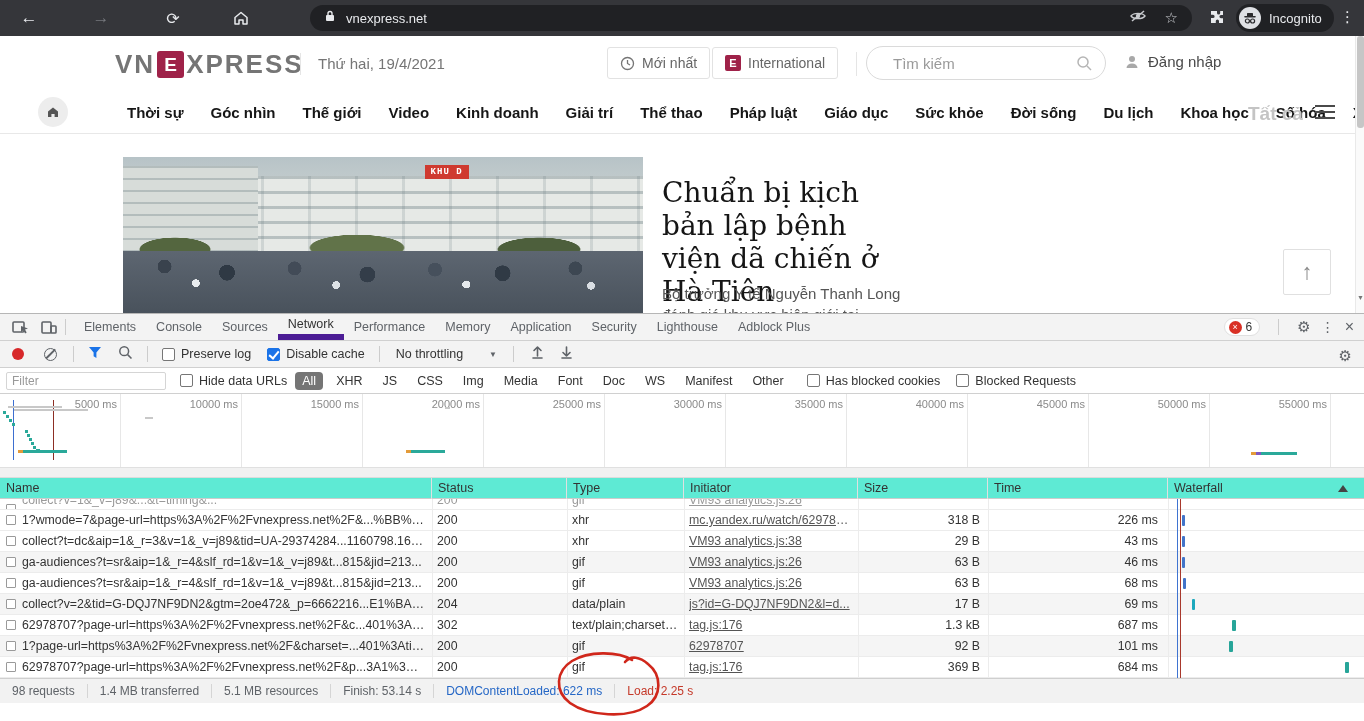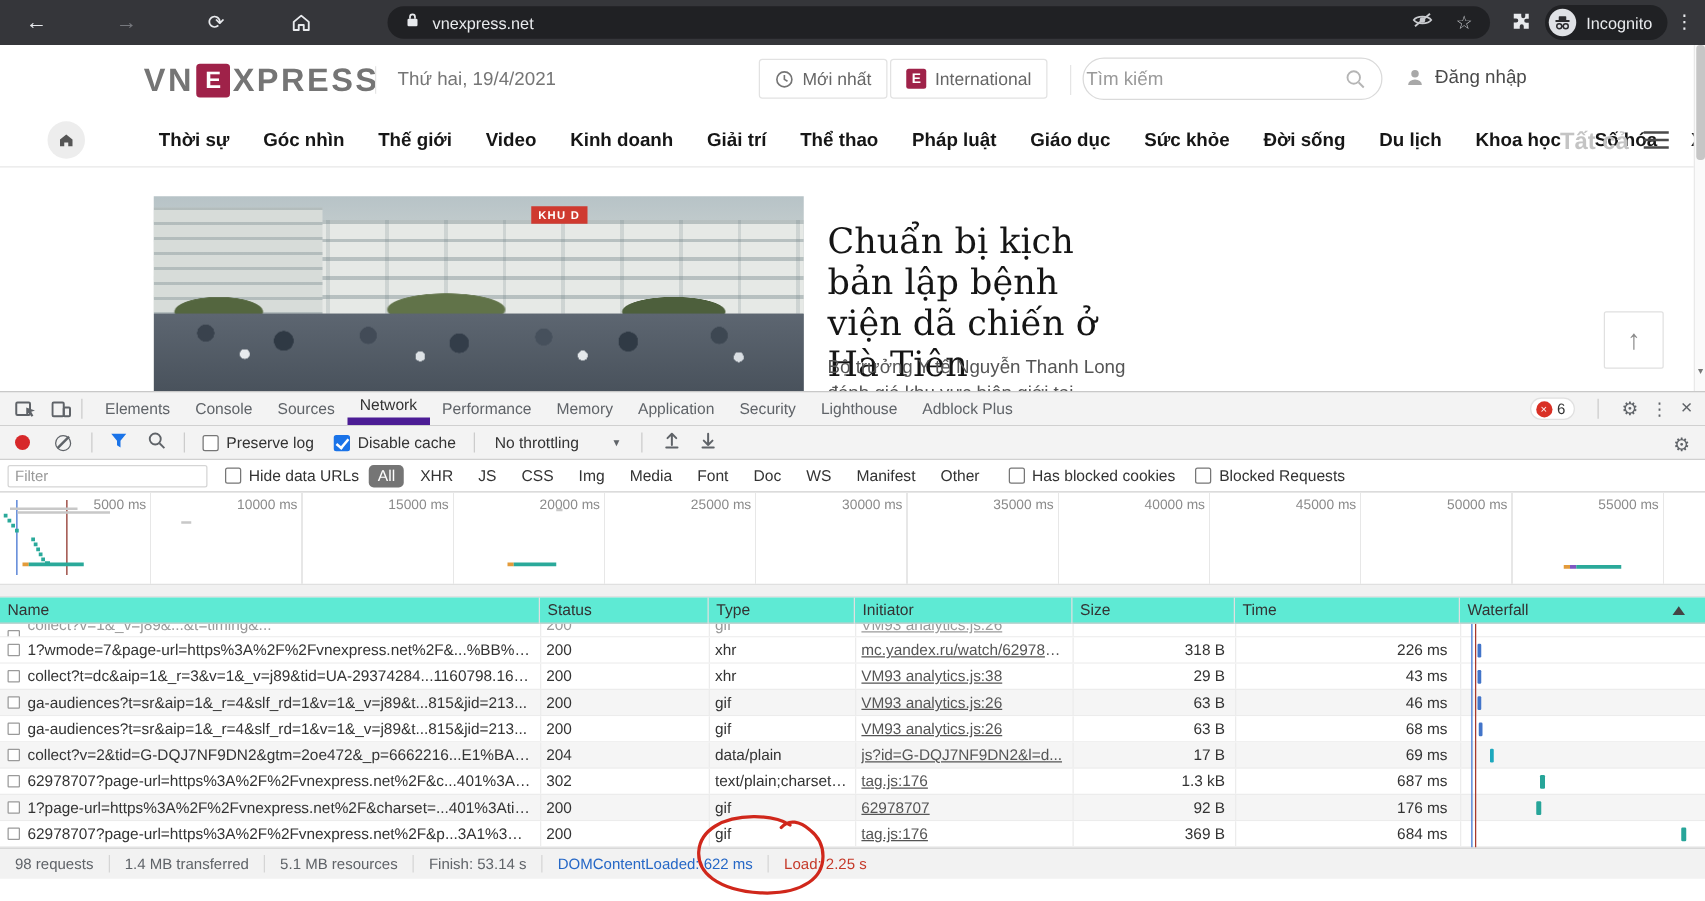--- a/index.html
+++ b/index.html
@@ -30,34 +30,34 @@
   .site { position:absolute; left:0; top:36px; width:1364px; height:277px; background:#fff; overflow:hidden;padding-left:16px; }
   .site-header { position:absolute; left:0; top:0; width:100%; height:54px; }
   .logo { position:absolute; left:115px; top:13px; display:flex; align-items:center; font-weight:bold; font-size:26px; letter-spacing:2px; color:#757575; }
   .logo .ebox { width:27px; height:27px; background:#9f2249; color:#fff; border-radius:3px; display:flex; align-items:center; justify-content:center; font-size:19px; margin:0 2px; letter-spacing:0; }
   .vdiv { position:absolute; width:1px; background:#e5e5e5; }
   .site-date { position:absolute; left:318px; top:19px; font-size:15px; color:#757575; }
   .hdr-btn { position:absolute; top:11px; height:32px; border:1px solid #e2e2e2; border-radius:3px; background:#fff; display:flex; align-items:center; padding:0 12px; font-size:14px; color:#666; cursor:pointer; }
   .hdr-btn .ico { margin-right:7px; display:flex; }
   .intl-e { width:16px; height:16px; background:#9f2249; color:#fff; font-size:11px; font-weight:bold; display:flex; align-items:center; justify-content:center; border-radius:2px; }
   .search-pill { position:absolute; left:866px; top:10px; width:240px; height:34px; border:1px solid #dadada; border-radius:17px; display:flex; align-items:center; }
-  .search-pill input { border:none; outline:none; background:transparent; margin-left:2px; font-size:15px; color:#444; width:170px; font-family:inherit; }
+  .search-pill input { border:none; outline:none; background:transparent; margin-left:26px; font-size:15px; color:#444; width:170px; font-family:inherit; }
   .search-pill input::placeholder { color:#9a9a9a; }
   .search-pill .mag { margin-left:auto; margin-right:12px; display:flex; }
   .login { position:absolute; left:1124px; top:17px; display:flex; align-items:center; gap:8px; font-size:15px; color:#4a4a4a; cursor:pointer; }
   .site-nav { position:absolute; left:0; top:54px; width:100%; height:44px; border-bottom:1px solid #e8e8e8; display:flex; align-items:center; }
   .nav-home { position:absolute; left:38px; top:7px; width:30px; height:30px; border-radius:50%; background:#ededed; display:flex; align-items:center; justify-content:center; cursor:pointer; }
   .nav-items { position:absolute; left:127px; top:0; height:44px; display:flex; align-items:center; gap:27px; }
   .nav-item { font-size:15px; font-weight:bold; color:#161616; white-space:nowrap; cursor:pointer; }
   .nav-all { position:absolute; left:1248px; top:13px; font-size:19px; font-weight:bold; color:#c4c4c4; cursor:pointer; }
   .nav-burger { position:absolute; left:1315px; top:15px; width:20px; cursor:pointer; }
   .nav-burger i { display:block; height:2px; background:#4a4a4a; margin-bottom:4px; }
 
   
-  .photo { position:absolute; left:123px; top:121px; width:520px; height:156px; background:linear-gradient(#b7c3c7,#d6dad6 45%,#c9cfc9); overflow:hidden; }
+  .photo { position:absolute; left:123px; top:121px; width:520px; height:156px; background:linear-gradient(#b7c3c7,#d6dad6 45%,#c9cfc9); overflow:hidden;font-family:Liberation Mono, monospace; }
   .ph-building { position:absolute; left:0; top:12%; width:100%; height:48%;
      background-color:#e6e9e6;
      background-image:repeating-linear-gradient(to bottom, rgba(96,116,122,.35) 0 3px, transparent 3px 15px),
                       repeating-linear-gradient(to right, transparent 0 44px, rgba(96,116,122,.18) 44px 47px); }
   .ph-wing { position:absolute; left:0; top:6%; width:26%; height:56%; background:#d7dcd9;
      background-image:repeating-linear-gradient(to bottom, rgba(96,116,122,.3) 0 2px, transparent 2px 12px); }
   .ph-sign { position:absolute; left:58%; top:5%; background:#cf3a30; color:#fff; font-size:9px; font-weight:bold; padding:2px 6px; letter-spacing:1px; }
   .ph-trees { position:absolute; left:0; top:46%; width:100%; height:22%;
      background:radial-gradient(ellipse 60px 20px at 10% 60%, #54663f 58%, transparent 60%),
                 radial-gradient(ellipse 80px 22px at 45% 55%, #617349 58%, transparent 60%),
@@ -565,21 +565,21 @@
           <span class="cell c-name">1?page-url=https%3A%2F%2Fvnexpress.net%2F&amp;charset=...401%3Ati%3A...</span>
           <span class="colline" style="left:432px;"></span>
           <span class="cell c-status">200</span>
           <span class="colline" style="left:567px;"></span>
           <span class="cell c-type">gif</span>
           <span class="colline" style="left:684px;"></span>
           <span class="cell c-init">62978707</span>
           <span class="colline" style="left:858px;"></span>
           <span class="cell c-size">92 B</span>
           <span class="colline" style="left:988px;"></span>
-          <span class="cell c-time">176 ms</span>
+          <span class="cell c-time">101 ms</span>
           <span class="colline" style="left:1168px;"></span>
           <span class="wfbar" style="left: 1229px; width: 4px; background: rgb(39, 165, 153);"></span>
         </div>
 
         <div class="nrow">
           <span class="c-cb"></span>
           <span class="cell c-name">62978707?page-url=https%3A%2F%2Fvnexpress.net%2F&amp;p...3A1%3Ati%3...</span>
           <span class="colline" style="left:432px;"></span>
           <span class="cell c-status">200</span>
           <span class="colline" style="left:567px;"></span>

